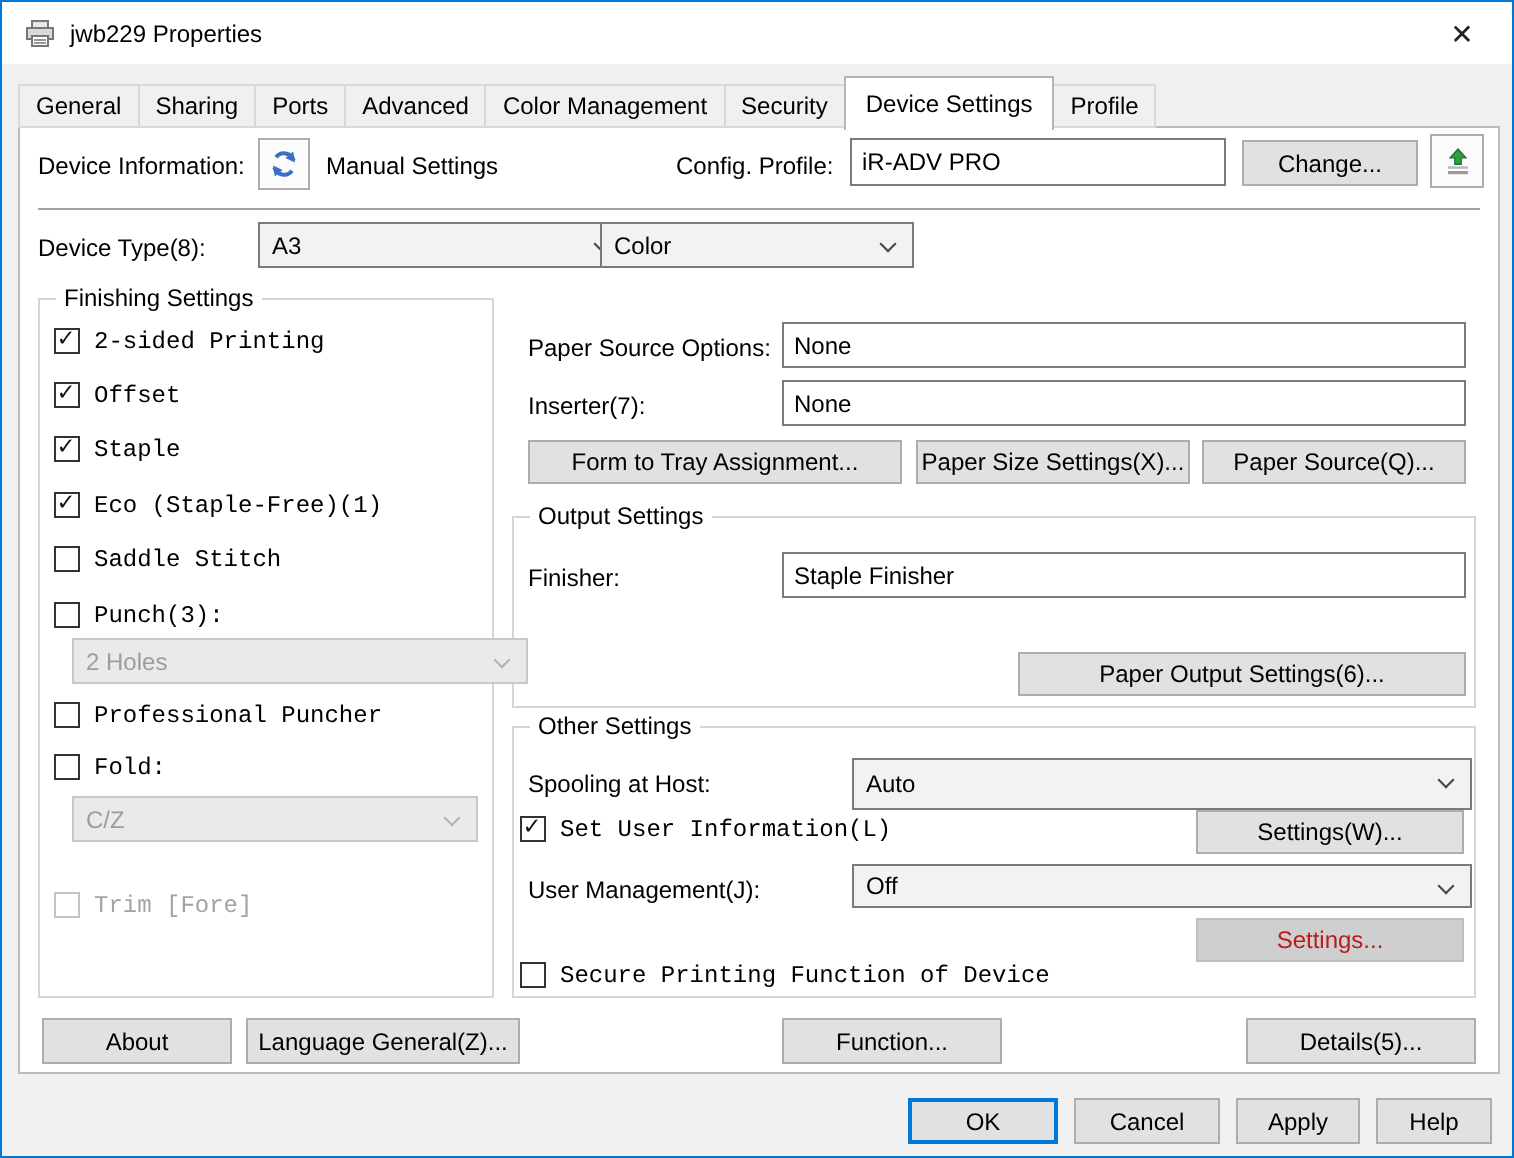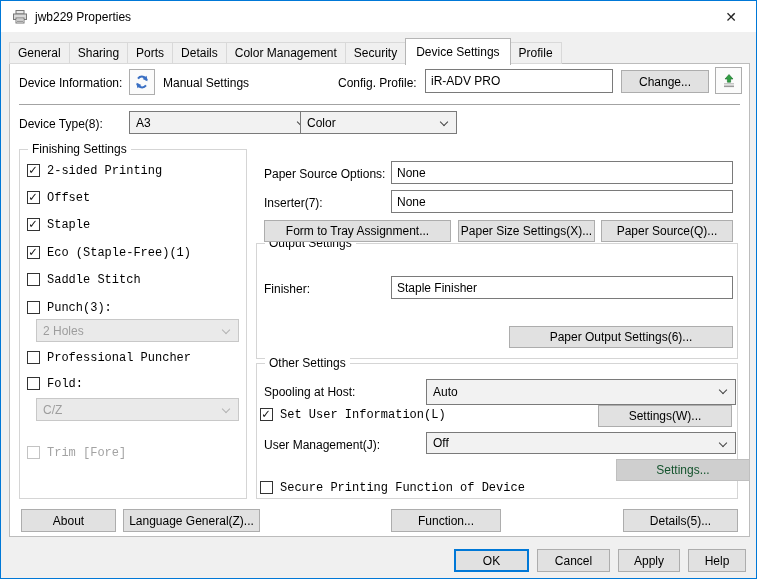--- a/index.html
+++ b/index.html
@@ -28,21 +28,21 @@
   .tab.active { height:27px; background:#fff; border:1px solid #b5b5b5; border-bottom:none;
     margin-bottom:-1px; padding:0 10px; z-index:6; }
   
   #page { position:absolute; left:8px; top:62px; width:741px; height:474px;
     background:#fff; border:1px solid #bcbcbc; z-index:1; }
   
   .lbl { position:absolute; white-space:nowrap; z-index:2; }
   .btn { position:absolute; background:#e1e1e1; border:1px solid #adadad;
     display:flex; align-items:center; justify-content:center; white-space:nowrap; cursor:pointer; z-index:2; }
   .btn.default { border:2px solid #0078d7;text-align:right; }
-  .btn.disabled { background:#cfcfcf; border-color:#bfbfbf; color:#14532d; cursor:default;margin-left:18px; }
+  .btn.disabled { background:#cfcfcf; border-color:#bfbfbf; color:#b91c1c; cursor:default; }
   .btn.iconbtn { background:#fbfbfb; }
   .input { position:absolute; background:#fff; border:1px solid #7a7a7a;
     display:flex; align-items:center; padding:0 5px; white-space:nowrap; z-index:2; }
   .dd { position:absolute; background:#f2f2f2; border:1px solid #7a7a7a;
     display:flex; align-items:center; padding:0 6px; white-space:nowrap; cursor:pointer; z-index:2; }
   .dd .chev { position:absolute; right:9px; top:7px; width:6px; height:6px;
     border-right:1px solid #444; border-bottom:1px solid #444; transform:rotate(45deg); }
   .dd.disabled { background:#eaeaea; border-color:#c8c8c8; color:#9d9d9d; cursor:default; }
   .dd.disabled .chev { border-color:#b3b3b3; }
   .cbrow { position:absolute; display:flex; align-items:flex-start; gap:7px; white-space:nowrap; cursor:pointer; z-index:2;font-family:Liberation Mono, monospace; }
@@ -68,21 +68,21 @@
       <line x1="5" y1="12.5" x2="11" y2="12.5" stroke="#999"></line>
     </svg>
     <span class="title">jwb229 Properties</span>
     <span class="close">✕</span>
   </div>
 
   <div id="tabs">
     <div class="tab">General</div>
     <div class="tab">Sharing</div>
     <div class="tab">Ports</div>
-    <div class="tab">Details</div>
+    <div class="tab">Advanced</div>
     <div class="tab">Color Management</div>
     <div class="tab">Security</div>
     <div class="tab active">Device Settings</div>
     <div class="tab">Profile</div>
   </div>
 
   <div id="page"></div>
 
   <span class="lbl" style="left:18px;top:75px">Device Information:</span>
   <div class="btn iconbtn" style="left:128px;top:68px;width:26px;height:26px">
@@ -136,21 +136,21 @@
     <span>Eco (Staple-Free)(1)</span>
   </div>
   <div class="cbrow" style="left:26px;top:272px">
     <span class="cb"></span>
     <span>Saddle Stitch</span>
   </div>
   <div class="cbrow" style="left:26px;top:300px">
     <span class="cb"></span>
     <span>Punch(3):</span>
   </div>
-  <div class="dd disabled" style="left:35px;top:318px;width:203px;height:23px">
+  <div class="dd disabled" style="left:35px;top:318px;width:228px;height:23px">
     <span>2 Holes</span>
     <span class="chev"></span>
   </div>
   <div class="cbrow" style="left:26px;top:350px">
     <span class="cb"></span>
     <span>Professional Puncher</span>
   </div>
   <div class="cbrow" style="left:26px;top:376px">
     <span class="cb"></span>
     <span>Fold:</span>
@@ -165,21 +165,21 @@
   </div>
 
   <span class="lbl" style="left:263px;top:166px">Paper Source Options:</span>
   <div class="input" style="left:390px;top:160px;width:342px;height:23px">None</div>
   <span class="lbl" style="left:263px;top:195px">Inserter(7):</span>
   <div class="input" style="left:390px;top:189px;width:342px;height:23px">None</div>
   <div class="btn" style="left:263px;top:219px;width:187px;height:22px">Form to Tray Assignment...</div>
   <div class="btn" style="left:457px;top:219px;width:137px;height:22px">Paper Size Settings(X)...</div>
   <div class="btn" style="left:600px;top:219px;width:132px;height:22px">Paper Source(Q)...</div>
 
-  <div class="group" style="left:255px;top:242px;width:482px;height:116px">
+  <div class="group" style="left:255px;top:257px;width:482px;height:96px">
     <span class="gtitle">Output Settings</span>
   </div>
   <span class="lbl" style="left:263px;top:281px">Finisher:</span>
   <div class="input" style="left:390px;top:275px;width:342px;height:23px">Staple Finisher</div>
   <div class="btn" style="left:508px;top:325px;width:224px;height:22px">Paper Output Settings(6)...</div>
 
   <div class="group" style="left:255px;top:362px;width:482px;height:136px">
     <span class="gtitle">Other Settings</span>
   </div>
   <span class="lbl" style="left:263px;top:384px">Spooling at Host:</span>

